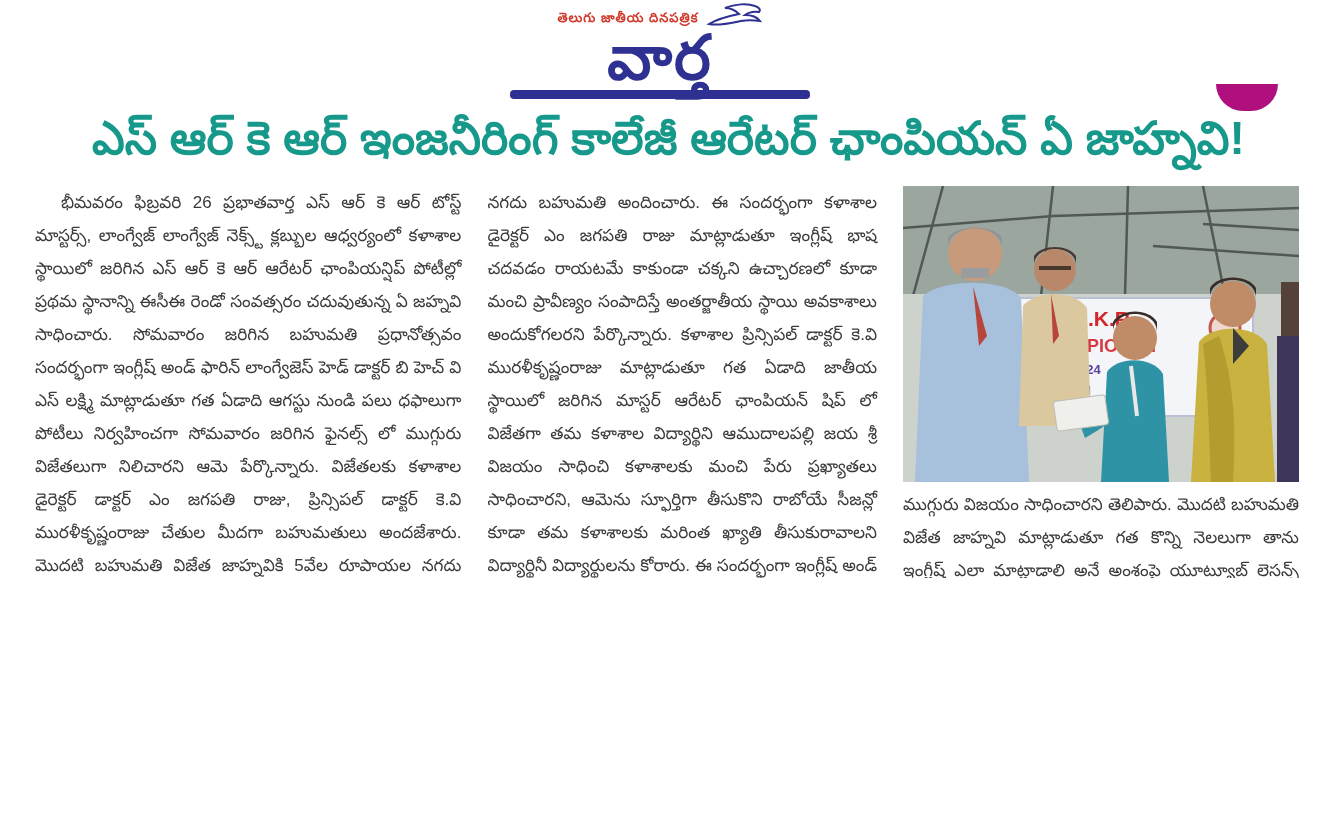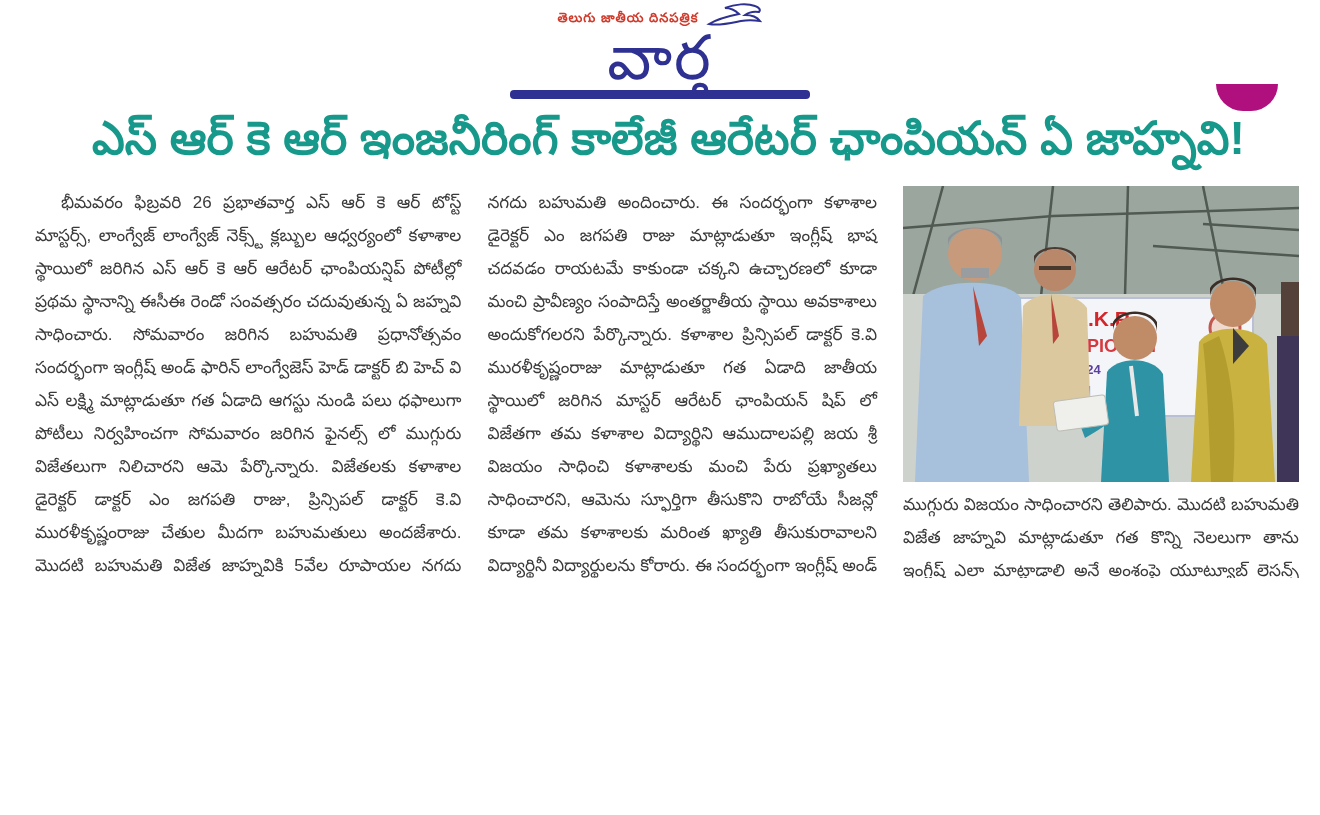--- a/index.html
+++ b/index.html
@@ -12,21 +12,21 @@
     font-family:"Liberation Sans","DejaVu Sans",sans-serif;
   }
 
   
   .masthead { position:absolute; top:2px; left:0; right:0; text-align:center; }
   .masthead-top { display:flex; justify-content:center; align-items:flex-end; gap:6px; height:26px; }
   .tagline { color:#d03a2b; font-size:13px; font-weight:bold; letter-spacing:1px; }
   .bird { width:58px; height:26px; }
   .logo-text {
     display:inline-block;
-    color:#2e3192; font-weight:normal; font-size:62px; line-height:60px;
+    color:#2e3192; font-weight:bold; font-size:62px; line-height:60px;
     letter-spacing:2px;
   }
   .logo-bar { width:300px; height:9px; background:#2e3192; margin:2px auto 0 auto; border-radius:4px; }
 
   
   .deco-circle {
     position:absolute; top:84px; right:42px;
     width:62px; height:27px;
     background:#b0107d;
     border-radius:0 0 62px 62px;

